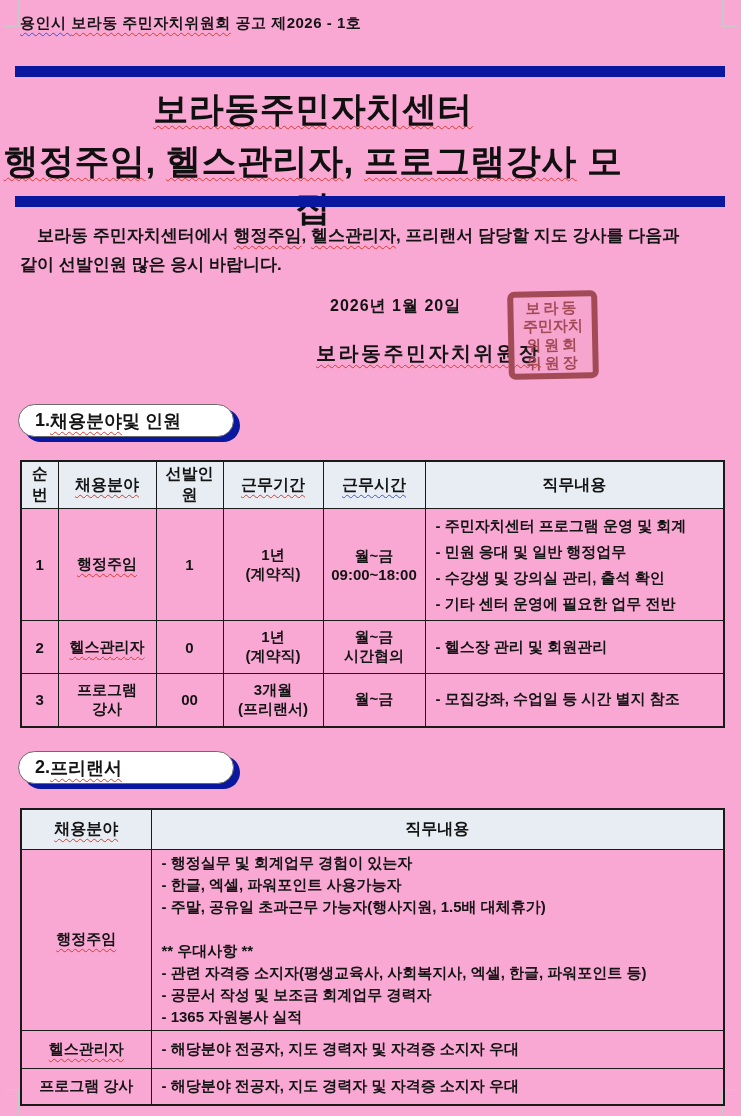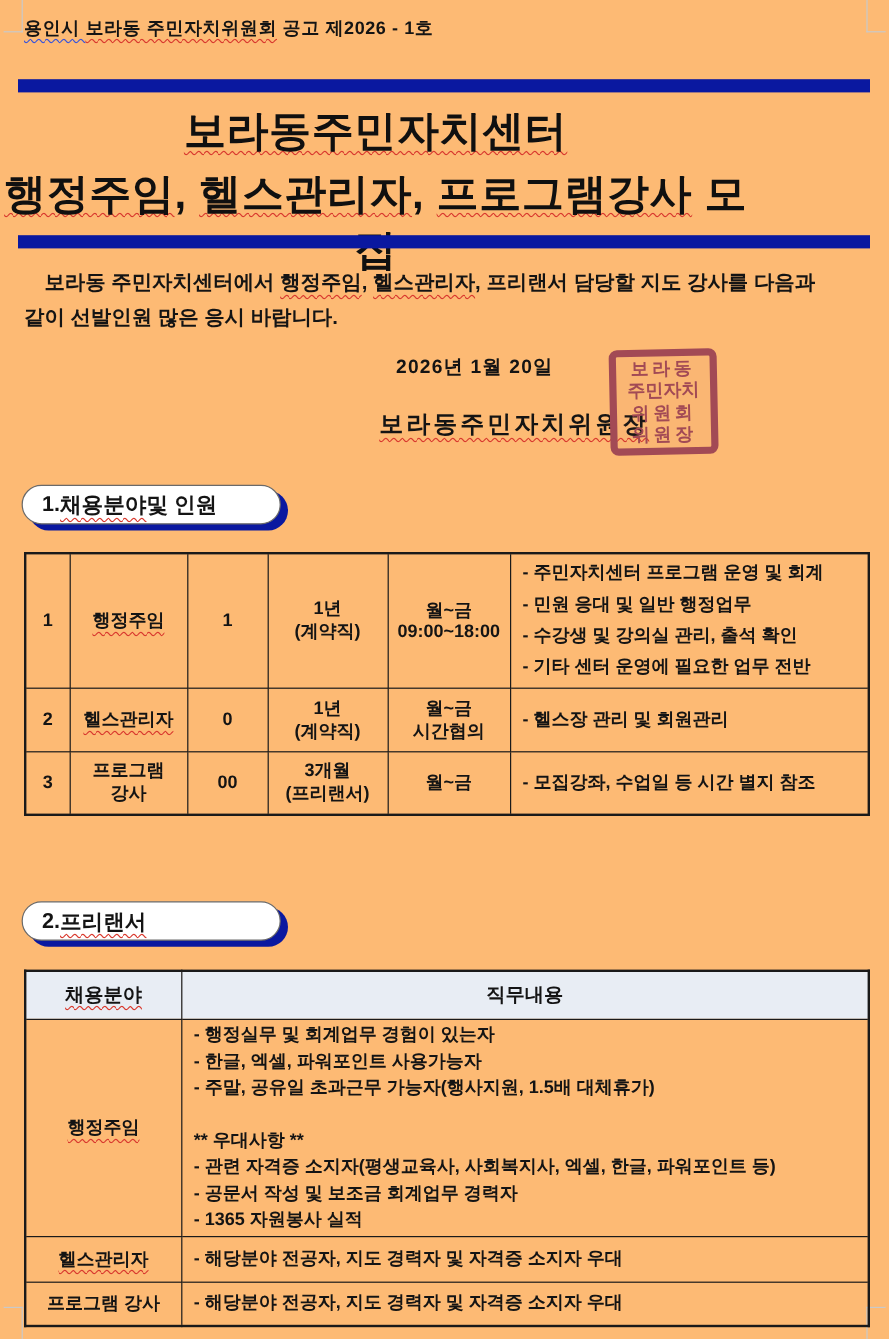--- a/index.html
+++ b/index.html
@@ -1,16 +1,16 @@
 <!DOCTYPE html>
 <html><head>
 <meta charset="utf-8">
 <style>
   html,body{margin:0;padding:0;background:#ffffff;}
-  #page{position:relative;width:741px;height:1116px;background:#fdba74;overflow:hidden;
+  #page{position:relative;width:741px;height:1116px;background:#f9a8d4;overflow:hidden;
         font-family:"Liberation Sans","DejaVu Sans",sans-serif;color:#141414;}
 
   
   .sp-red{text-decoration-line:underline;text-decoration-style:wavy;
           text-decoration-color:#d93a2f;text-decoration-thickness:1px;text-underline-offset:4px;}
   .sp-blue{text-decoration-line:underline;text-decoration-style:wavy;
            text-decoration-color:#3b55d9;text-decoration-thickness:1px;text-underline-offset:4px;}
 
   .crop{position:absolute;border:0 solid #c9c9c9;width:15px;height:26px;}
   .crop.tl{left:3px;top:0;border-right-width:1px;border-bottom-width:1px;}
@@ -102,20 +102,28 @@
   <table class="doc t1">
     <colgroup>
       <col style="width:37px">
         <col style="width:98px">
         <col style="width:67px">
       <col style="width:100px">
         <col style="width:102px">
         <col style="width:299px">
     </colgroup>
     <tbody>
+        <tr class="hrow">
+      <th>순번</th>
+      <th class="sp-red">채용분야</th>
+      <th>선발인원</th>
+      <th class="sp-red">근무기간</th>
+      <th class="sp-blue">근무시간</th>
+      <th>직무내용</th>
+    </tr>
     <tr class="r1">
       <td>1</td>
       <td class="sp-red">행정주임</td>
       <td>1</td>
       <td>1년
 (계약직)</td>
       <td>월~금
 09:00~18:00</td>
       <td class="left">- 주민자치센터 프로그램 운영 및 회계
 - 민원 응대 및 일반 행정업무

